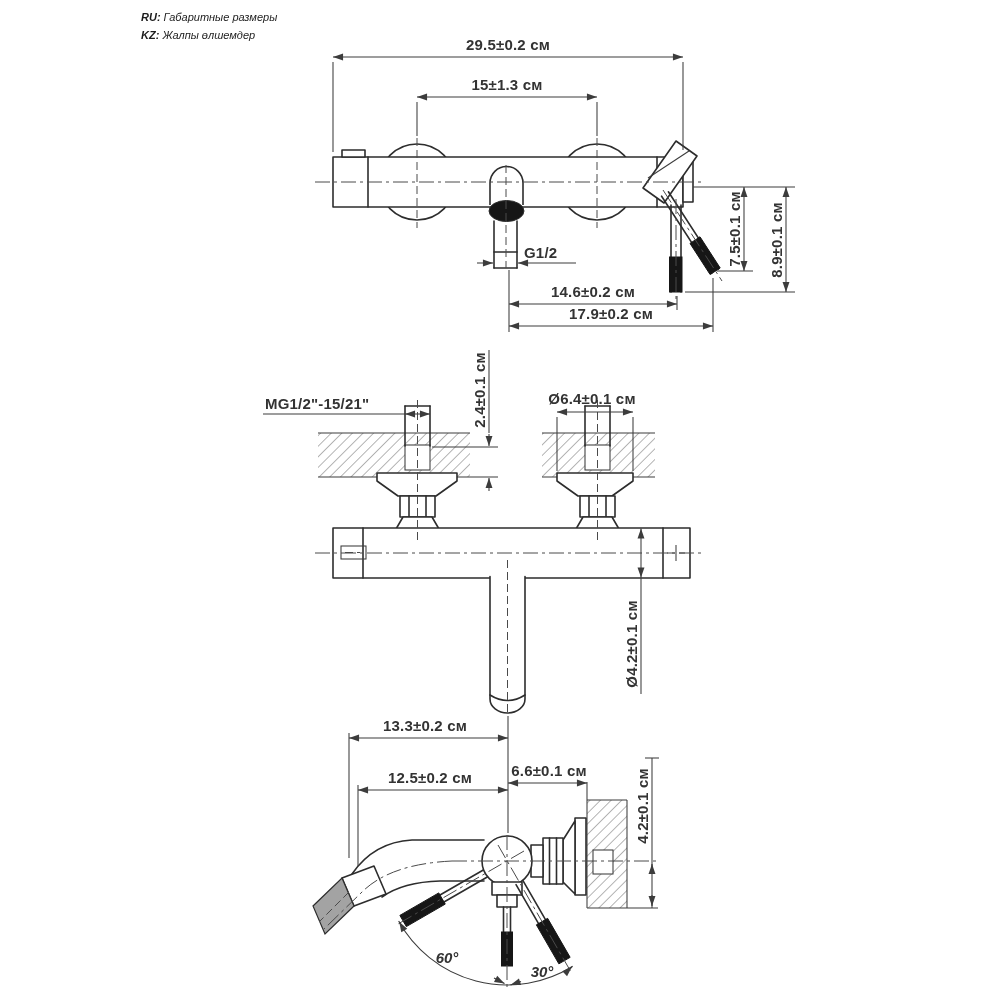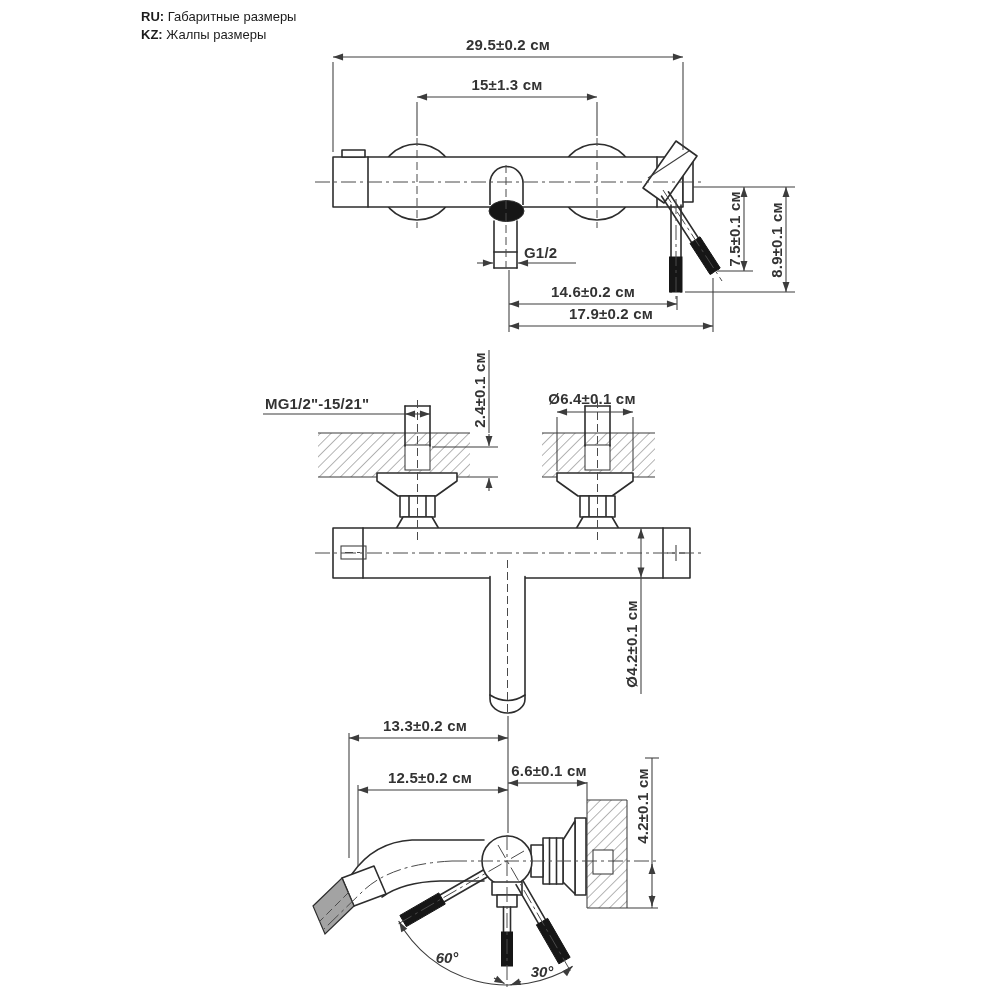--- a/index.html
+++ b/index.html
@@ -1,18 +1,18 @@
 <!DOCTYPE html>
 <html><head>
 <meta charset="utf-8">
 <style>
   html,body{margin:0;padding:0;background:#ffffff;}
   #stage{position:relative;width:1000px;height:1000px;background:#fff;overflow:hidden;
          font-family:"Liberation Sans", sans-serif;}
-  #hdr{position:absolute;left:141px;top:8px;font-size:13px;line-height:18px;color:#1c1c1c;}
+  #hdr{position:absolute;left:141px;top:8px;font-size:11px;line-height:18px;color:#1c1c1c;font-style:italic;}
   #hdr b{font-weight:700;}
   svg{position:absolute;left:0;top:0;}
   .ol{stroke:#2d2d2d;stroke-width:1.6;fill:none;stroke-linecap:round;stroke-linejoin:round;}
   .olf{stroke:#2d2d2d;stroke-width:1.6;fill:#ffffff;stroke-linejoin:round;}
   .thin{stroke:#3c3c3c;stroke-width:1.05;fill:none;}
   .cl{stroke:#4a4a4a;stroke-width:1;fill:none;stroke-dasharray:15 4 3 4;}
   .dsh{stroke:#4a4a4a;stroke-width:1;fill:none;stroke-dasharray:8 4;}
   .dim{font-size:15px;font-weight:600;fill:#333;letter-spacing:.2px;}
   .ang{font-size:15px;font-weight:600;font-style:italic;fill:#333;}
   .grip{fill:#161616;stroke:#161616;}
@@ -20,21 +20,21 @@
   .gry{fill:#a3a3a3;stroke:#2d2d2d;stroke-width:1.2;}
   .white{fill:#ffffff;stroke:none;}
 </style>
 </head>
 <body>
 
 <div id="stage">
 
   <div id="hdr">
     <div><b>RU:</b><span> Габаритные размеры</span></div>
-    <div><b>KZ:</b><span> Жалпы размеры</span></div>
+    <div><b>KZ:</b><span> Жалпы өлшемдер</span></div>
   </div>
 
   <svg width="1000" height="1000" viewBox="0 0 1000 1000">
     <defs>
       <marker id="arr" viewBox="0 0 10 8" refX="9.5" refY="4" markerWidth="11" markerHeight="8.5" orient="auto-start-reverse">
         <path d="M0.5,0.9 L9.5,4 L0.5,7.1 Z" fill="#3c3c3c"></path>
       </marker>
       <pattern id="hatch" patternUnits="userSpaceOnUse" width="7.5" height="7.5" patternTransform="rotate(45)">
         <line x1="0" y1="0" x2="0" y2="7.5" stroke="#6a6a6a" stroke-width="1"></line>
       </pattern>

